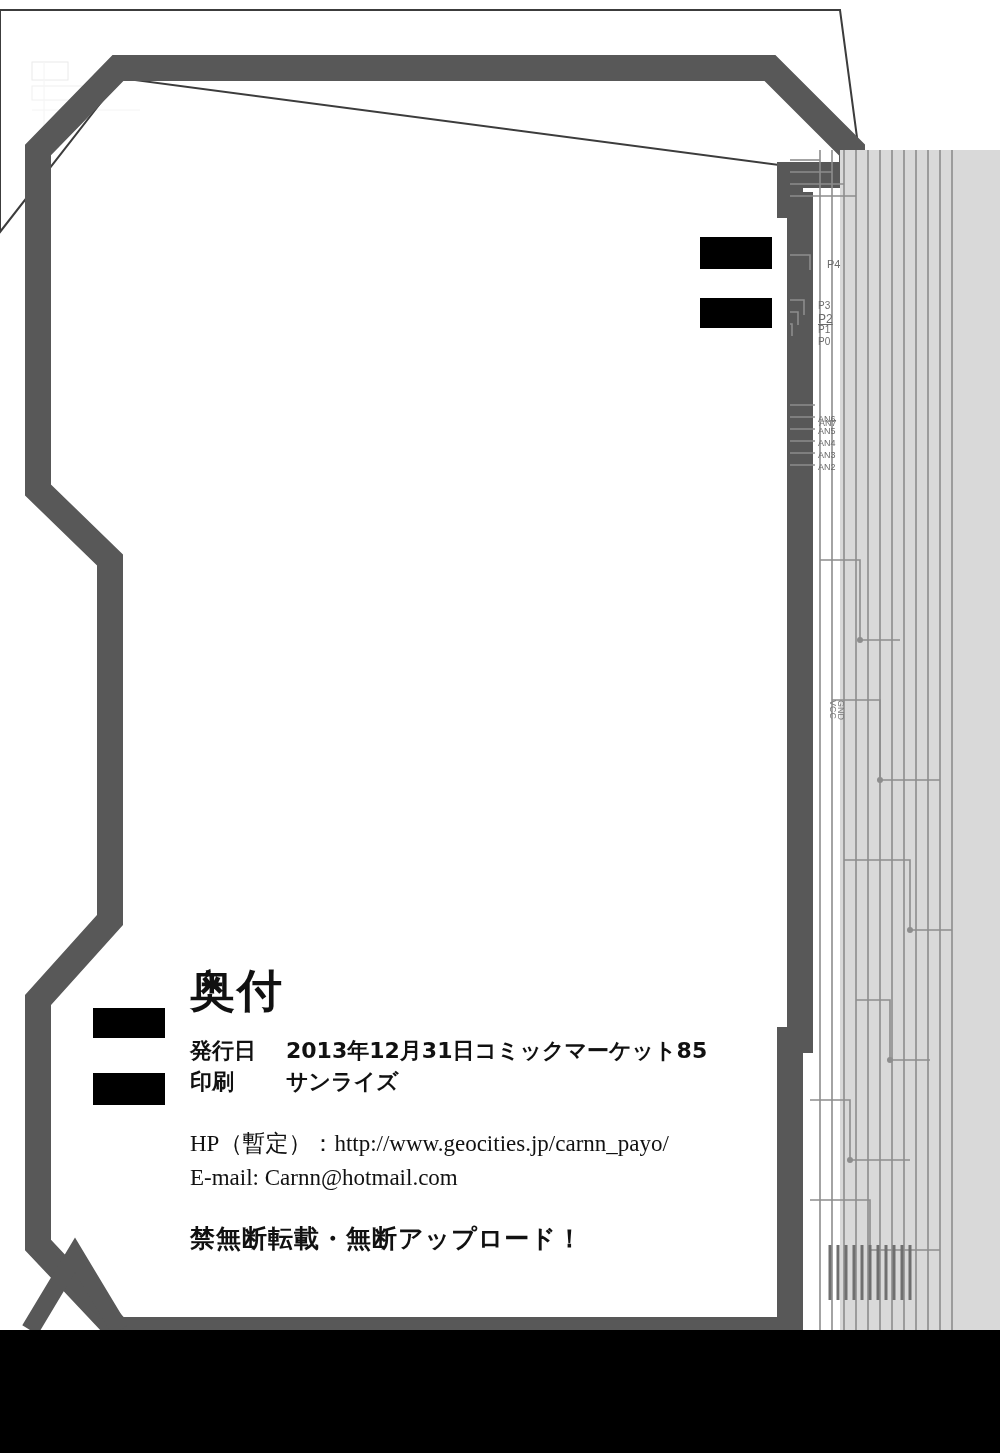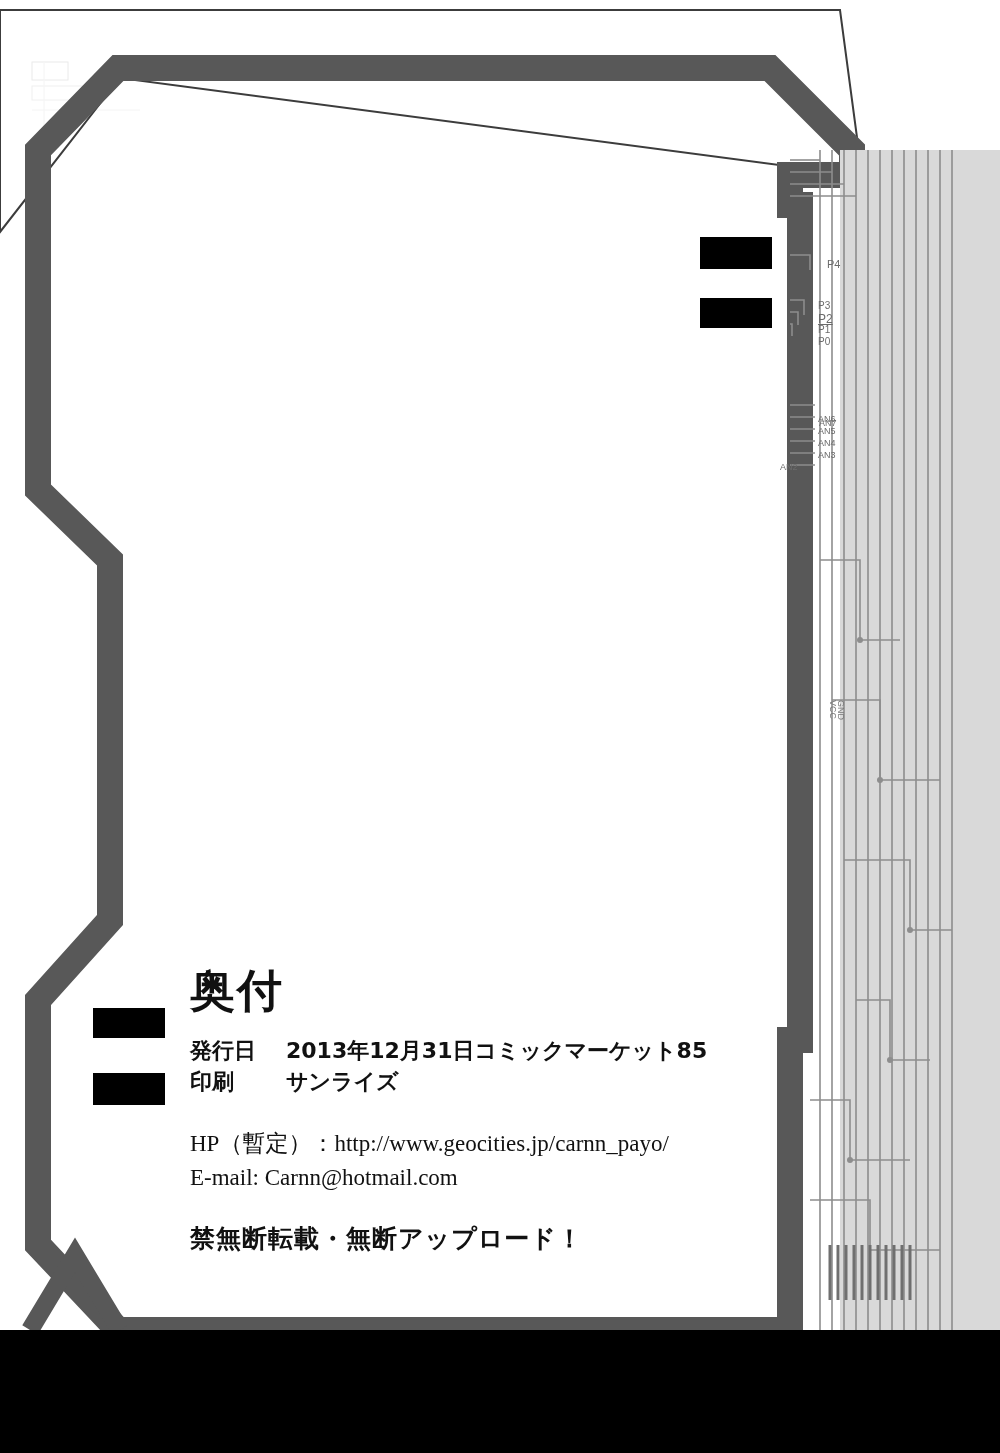--- a/index.html
+++ b/index.html
@@ -151,21 +151,21 @@
   <div style="position:absolute;left:818px;top:300px;font-size:10px;color:#6b6b6b;font-family:'Liberation Sans',sans-serif;">P3</div>
   <div style="position:absolute;left:818px;top:312px;font-size:12px;color:#6b6b6b;font-family:'Liberation Sans',sans-serif;text-decoration:underline;">P2</div>
   <div style="position:absolute;left:818px;top:324px;font-size:10px;color:#6b6b6b;font-family:'Liberation Sans',sans-serif;">P1</div>
   <div style="position:absolute;left:818px;top:336px;font-size:10px;color:#6b6b6b;font-family:'Liberation Sans',sans-serif;">P0</div>
 
   <div style="position:absolute;left:819px;top:402px;font-size:9px;color:#6b6b6b;font-family:'Liberation Sans',sans-serif;margin-top:16px;">AN7</div>
   <div style="position:absolute;left:818px;top:414px;font-size:9px;color:#6b6b6b;font-family:'Liberation Sans',sans-serif;">AN6</div>
   <div style="position:absolute;left:818px;top:426px;font-size:9px;color:#6b6b6b;font-family:'Liberation Sans',sans-serif;">AN5</div>
   <div style="position:absolute;left:818px;top:438px;font-size:9px;color:#6b6b6b;font-family:'Liberation Sans',sans-serif;">AN4</div>
   <div style="position:absolute;left:818px;top:450px;font-size:9px;color:#6b6b6b;font-family:'Liberation Sans',sans-serif;">AN3</div>
-  <div style="position:absolute;left:780px;top:462px;font-size:9px;color:#6b6b6b;font-family:'Liberation Sans',sans-serif;">AN2</div>
+  <div style="position:absolute;left:818px;top:462px;font-size:9px;color:#6b6b6b;font-family:'Liberation Sans',sans-serif;">AN2</div>
 
   <div style="position:absolute;left:838px;top:700px;font-size:9px;color:#7a7a7a;transform:rotate(90deg);transform-origin:left top;font-family:'Liberation Sans',sans-serif;">VCC</div>
   <div style="position:absolute;left:846px;top:700px;font-size:9px;color:#7a7a7a;transform:rotate(90deg);transform-origin:left top;font-family:'Liberation Sans',sans-serif;">GND</div>
 
   <div class="tab t1"></div>
   <div class="tab t2"></div>
   <div class="tab t3"></div>
   <div class="tab t4"></div>
 
   <div class="colophon">

